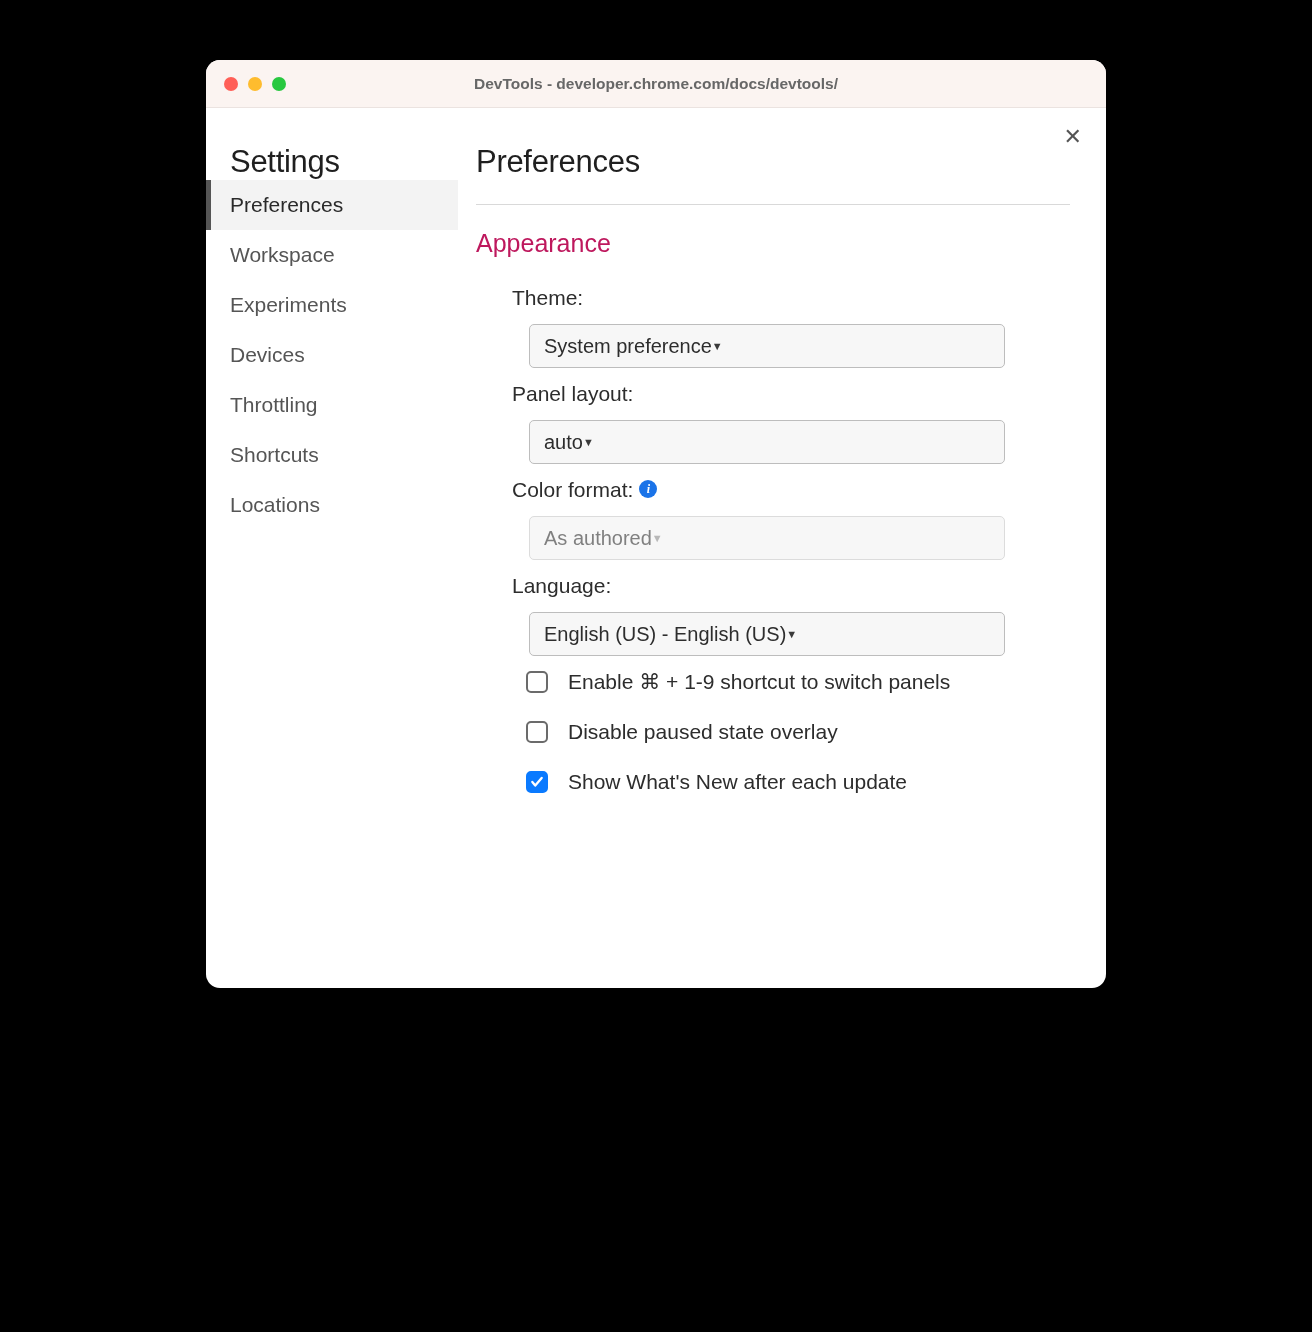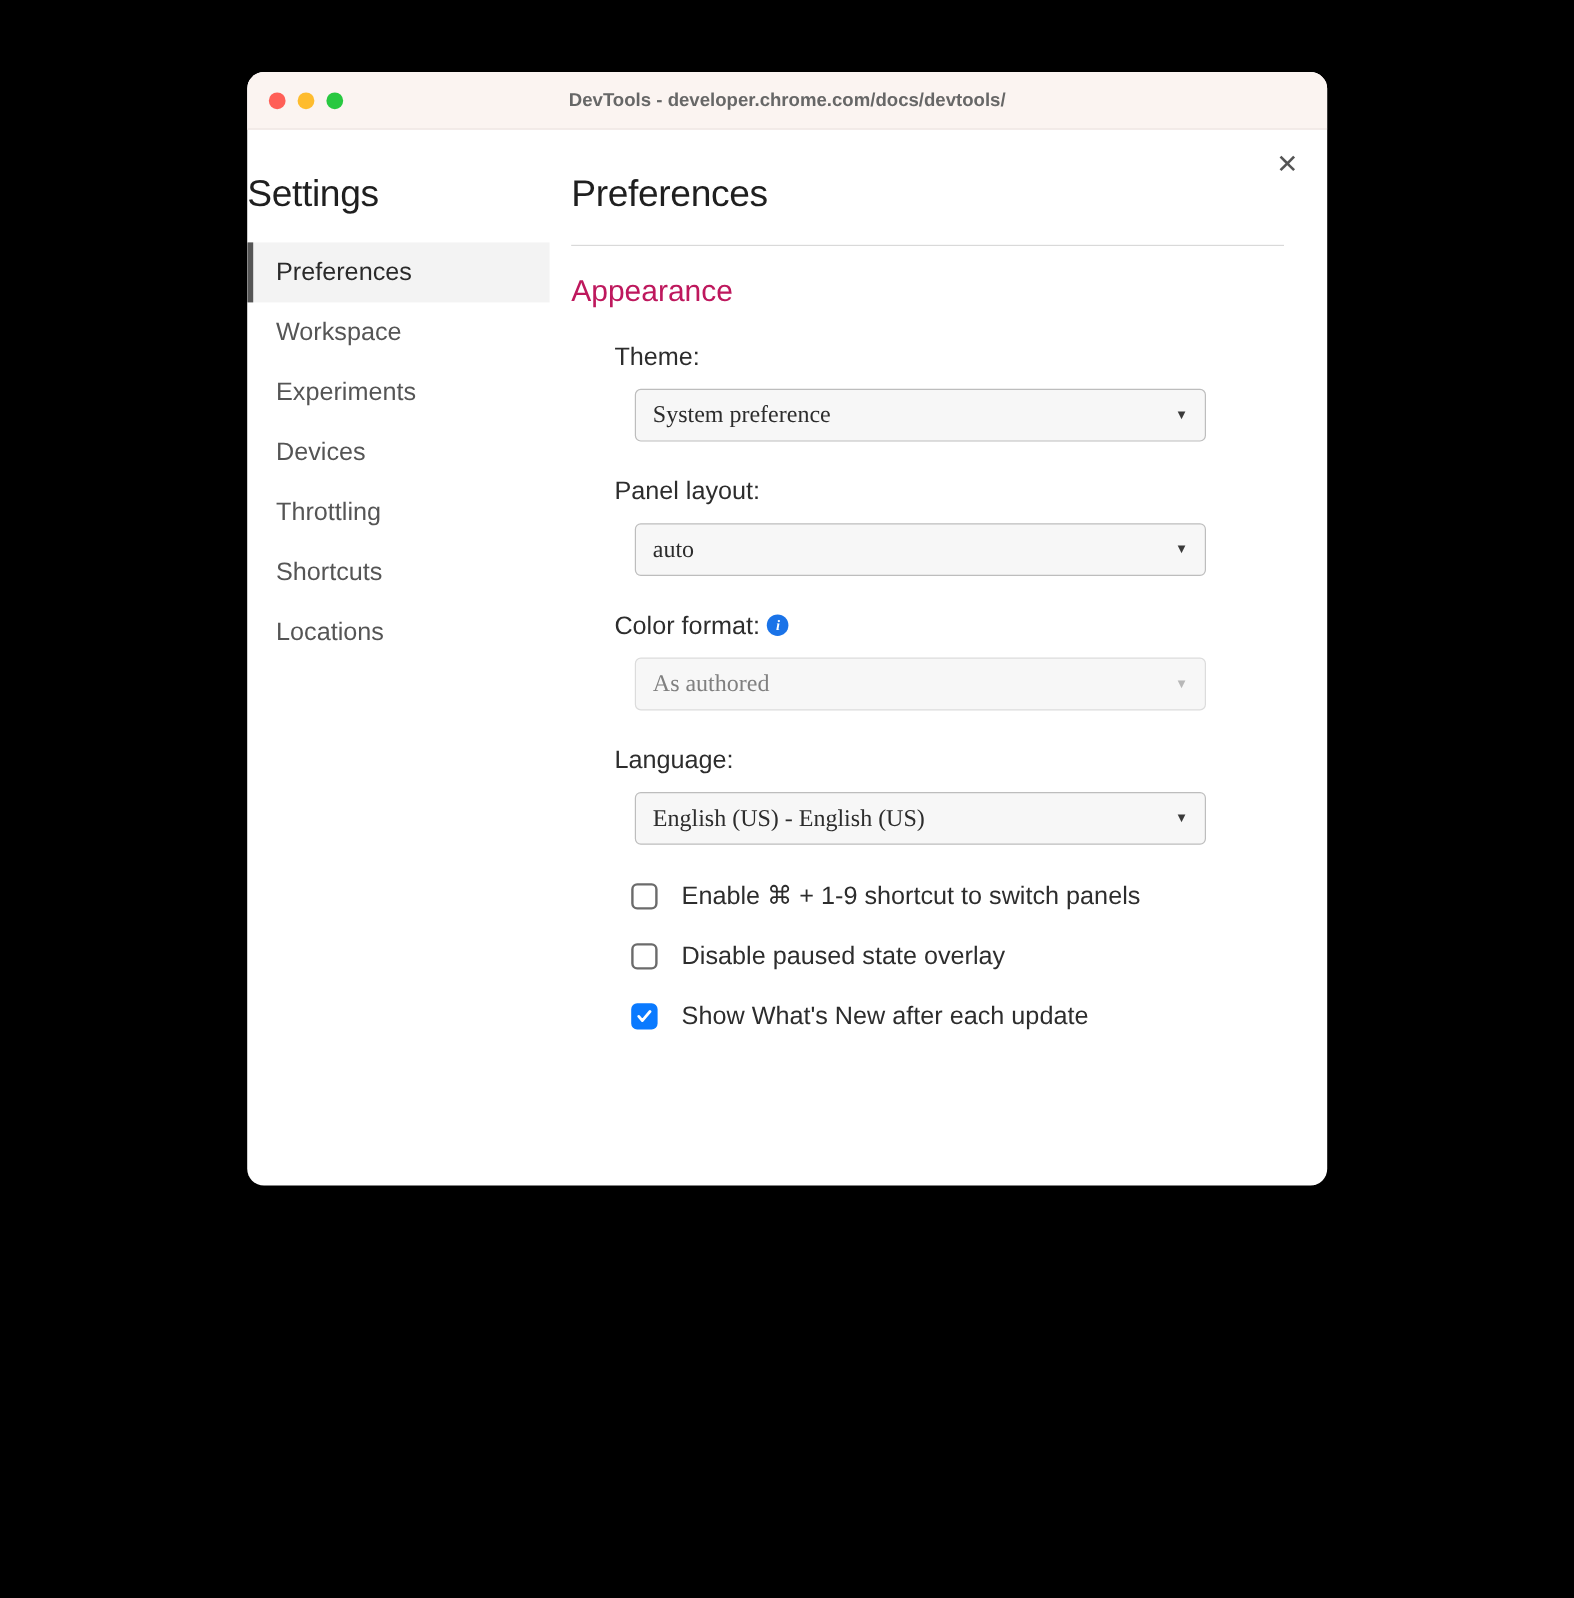--- a/index.html
+++ b/index.html
@@ -72,21 +72,21 @@
     }
     .sidebar {
       width: 252px;
       padding: 36px 0 0 0;
       flex-shrink: 0;
     }
     .sidebar-title {
       font-size: 31px;
       font-weight: 500;
       color: #1f1f1f;
-      margin-bottom: 22px;
+      padding-left: 24px;
       letter-spacing: -0.3px;
     }
     .sidebar-item {
       padding: 13px 20px 13px 24px;
       font-size: 21px;
       color: #555;
       cursor: pointer;
       position: relative;
     }
     .sidebar-item.active {
@@ -118,46 +118,45 @@
       border-top: 1px solid #d9d9d9;
       margin-bottom: 24px;
     }
     .section-label {
       font-size: 25px;
       color: #be185d;
       margin-bottom: 28px;
       font-weight: 400;
     }
     .field {
-      margin-bottom: 30px;
+      margin-bottom: 14px;
       padding-left: 36px;
     }
     .field-label {
       font-size: 21px;
       color: #2d2d2d;
       margin-bottom: 14px;
       display: flex;
       align-items: center;
       gap: 6px;
     }
     .select {
       width: 476px;
       height: 44px;
       background: #f7f7f7;
       border: 1px solid #bdbdbd;
       border-radius: 5px;
       display: flex;
       align-items: center;
-      justify-content: space-between;
+      justify-content: flex-start;
       padding: 0 14px;
       font-size: 20px;
       color: #2d2d2d;
       cursor: pointer;
       margin-left: 17px;
-      font-family: Liberation Serif, serif;
     }
     .select.disabled {
       background: #f7f7f7;
       color: #808080;
       border-color: #dcdcdc;
       cursor: default;
     }
     .caret {
       font-size: 11px;
       color: #3a3a3a;

